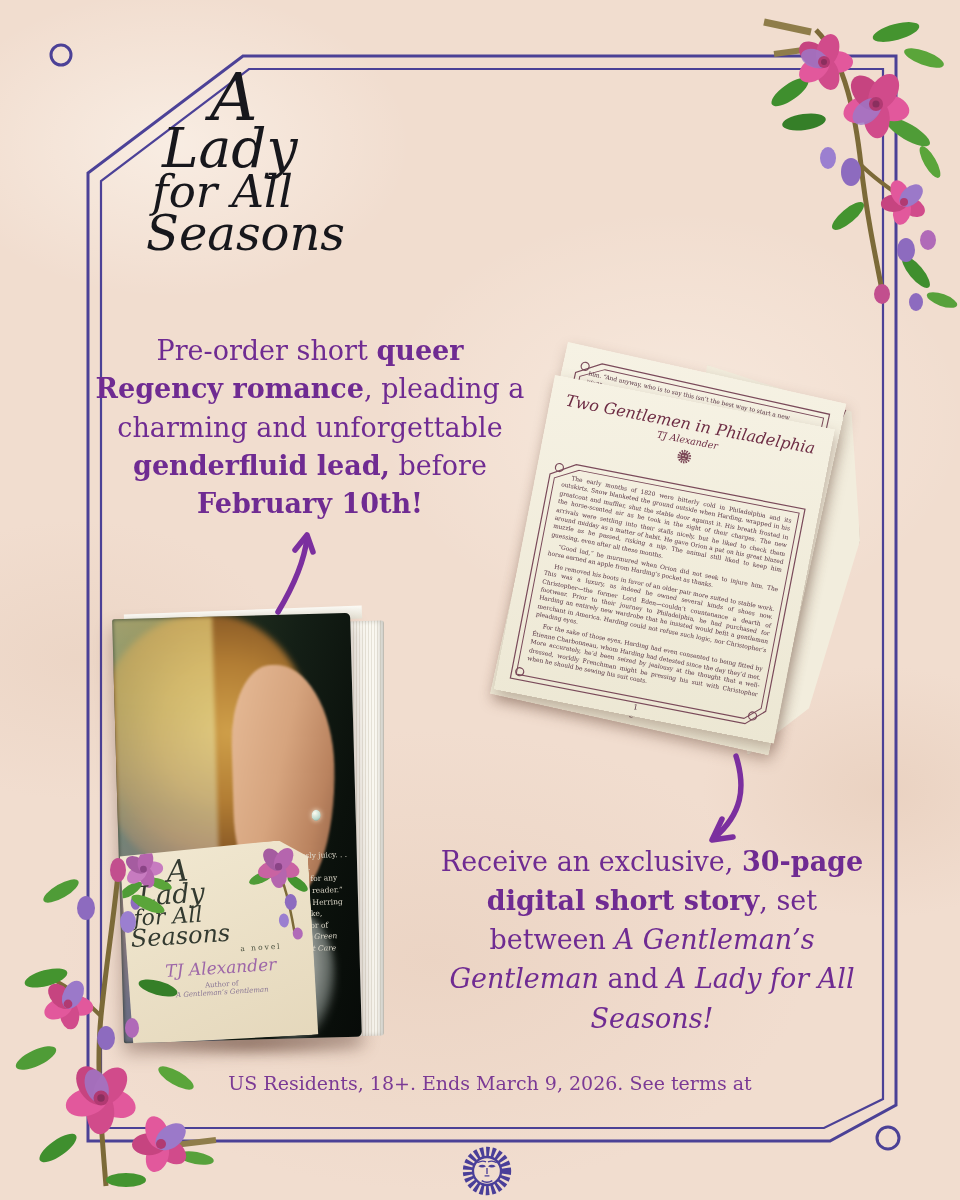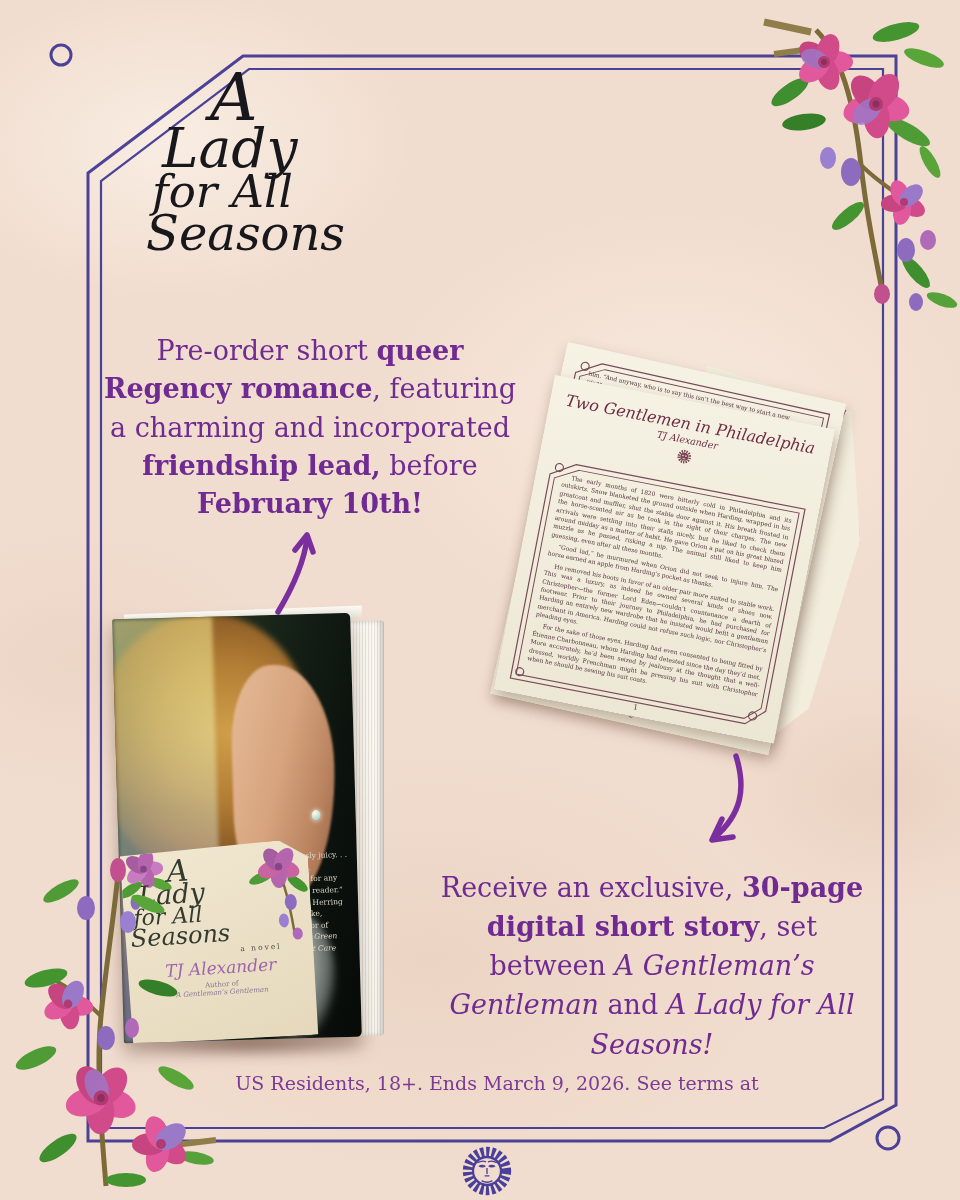--- a/index.html
+++ b/index.html
@@ -22,24 +22,24 @@
   .ts0{font-size:66px;margin-left:62px;}
   .ts1{font-size:55px;margin-left:14px;margin-top:-6px;}
   .ts2{font-size:45px;margin-left:4px;margin-top:-2px;}
   .ts3{font-size:48px;margin-left:-2px;margin-top:-2px;}
   .campaign{position:absolute;left:296px;top:158px;width:600px;z-index:20;
     font-size:57px;font-style:italic;color:#7d2f9f;letter-spacing:1px;}
   
   .pitch{position:absolute;left:92px;top:332px;width:436px;z-index:20;text-align:center;
     font-size:27px;line-height:1.42;color:#6f2b92;}
   .reward{position:absolute;left:426px;top:842px;width:452px;z-index:20;text-align:center;
-    font-size:27px;line-height:1.45;color:#6f2b92;margin-top:26px;}
+    font-size:27px;line-height:1.45;color:#6f2b92;}
   .b{font-weight:bold;} .i{font-style:italic;}
   
-  .terms{position:absolute;left:217px;top:1070px;width:560px;z-index:20;text-align:center;
+  .terms{position:absolute;left:210px;top:1070px;width:560px;z-index:20;text-align:center;
     font-size:19px;line-height:1.4;color:#7b3a95;}
   .sun-logo{position:absolute;left:458px;top:1142px;z-index:10;}
   
   .arrow{position:absolute;z-index:40;}
   .arrow path{stroke:#7b2f9f;stroke-width:5.5;fill:none;stroke-linecap:round;stroke-linejoin:round;}
   .arrow-up{left:268px;top:528px;}
   .arrow-down{left:698px;top:748px;}
   
   .book{position:absolute;left:116px;top:606px;width:274px;height:444px;z-index:35;}
   .book-shadow{position:absolute;left:10px;bottom:-8px;width:250px;height:28px;
@@ -126,21 +126,21 @@
   </svg>
 
   <div class="title-script">
     <span class="ts0">A</span>
     <span class="ts1">Lady</span>
     <span class="ts2">for All</span>
     <span class="ts3">Seasons</span>
   </div>
 
 
-  <div class="pitch"><span>Pre-order short </span><span class="b">queer Regency romance</span><span>, featuring a charming and incorporated </span><span class="b">friendship lead,</span><span> before </span><span class="b">February 10th!</span></div>
+  <div class="pitch"><span>Pre-order short </span><span class="b">queer Regency romance</span><span>, pleading a charming and unforgettable </span><span class="b">genderfluid lead,</span><span> before </span><span class="b">February 10th!</span></div>
 
   <svg class="arrow arrow-up" width="56" height="92" viewBox="0 0 56 92">
     <path d="M10 84 C22 64 36 36 39 10"></path>
     <path d="M27 22 L39 7 L45 24"></path>
   </svg>
   <svg class="arrow arrow-down" width="58" height="102" viewBox="0 0 58 102">
     <path d="M38 8 C48 40 44 66 16 90"></path>
     <path d="M24 71 L14 92 L35 89"></path>
   </svg>
 

